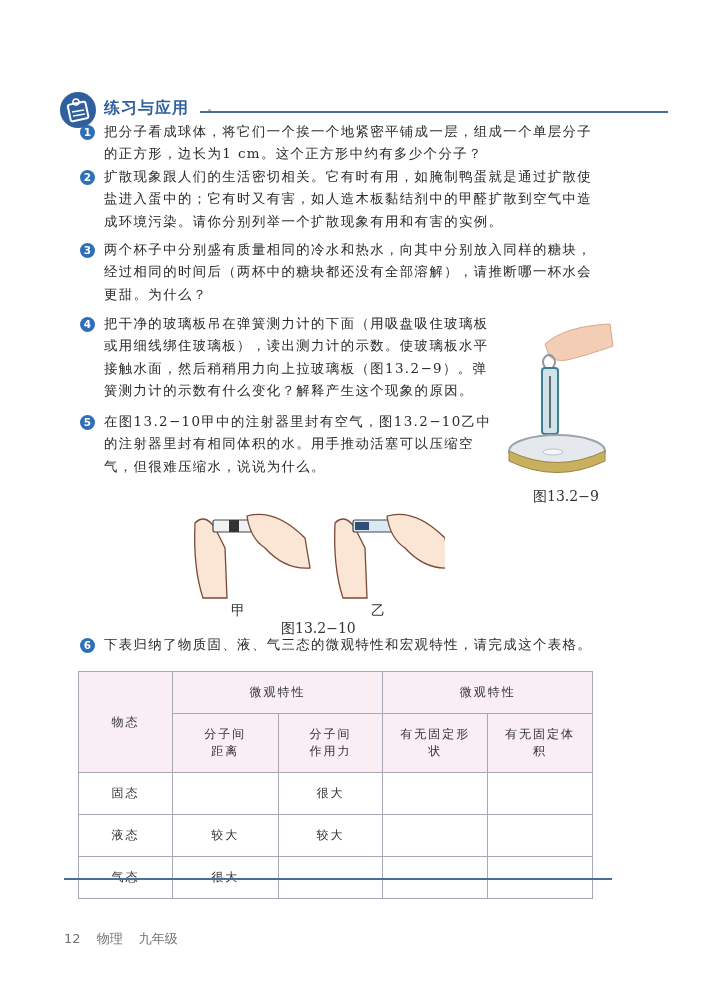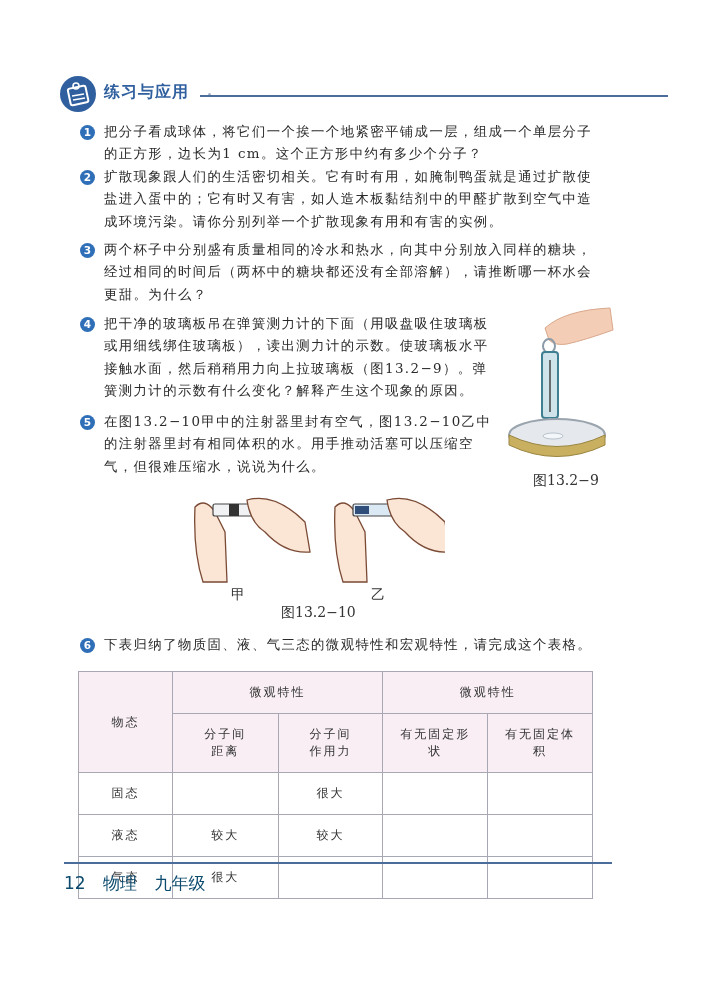--- a/index.html
+++ b/index.html
@@ -1,38 +1,38 @@
 <!DOCTYPE html>
 <html><head>
 <meta charset="utf-8">
 <style>
   html, body { margin:0; padding:0; }
   body {
     width:701px; height:991px; background:#ffffff; position:relative; overflow:hidden;
     font-family: "DejaVu Serif", "Liberation Serif", serif; color:#2a2a2a;
   }
-  .abs { position:absolute; }
+  .abs { position:absolute;margin-top:16px; }
   .sec-header { left:60px; top:74px; width:560px; height:40px; }
   .sec-icon { position:absolute; left:0; top:2px; width:36px; height:36px; border-radius:50%; background:#2f5f9e; }
   .sec-title { position:absolute; left:44px; top:8px; font-family:"DejaVu Sans","Liberation Sans",sans-serif; font-weight:bold; font-size:16px; color:#2f5f9e; letter-spacing:1px; }
   .sec-line { position:absolute; left:140px; top:21px; width:468px; height:2px; background:#4a6d9c; }
   .sec-dot { position:absolute; left:148px; top:19px; width:3px; height:3px; border-radius:50%; background:#9fb0c8; }
 
   .q { position:absolute; left:80px; font-size:13.4px; line-height:22.3px; }
   .q .num { position:absolute; left:0; top:4px; width:15px; height:15px; border-radius:50%; background:#2f6fb8; color:#fff;
      font-family:"DejaVu Sans","Liberation Sans",sans-serif; font-weight:bold; font-size:10.5px; line-height:15px; text-align:center; }
   .q .txt { margin-left:24px; letter-spacing:1.4px; }
 
   .fig-caption { font-family:"DejaVu Serif","Liberation Serif",serif; font-size:14px; color:#333; }
 
   table.states { position:absolute; left:78px; top:671px; border-collapse:collapse; width:515px; font-size:12px; color:#333; }
   table.states td, table.states th { border:1px solid #a8a8b4; text-align:center; font-weight:normal; padding:12px; letter-spacing:2px; }
   table.states th { background:#f8eef4; }
   .footer-line { left:64px; top:862px; width:548px; height:2px; background:#4a6d9c; }
-  .footer { left:64px; top:872px; font-family:"DejaVu Sans","Liberation Sans",sans-serif; font-size:17px; color:#0c4a6e; }
+  .footer { left:64px; top:914px; font-family:"DejaVu Sans","Liberation Sans",sans-serif; font-size:13px; color:#737373; }
   .footer span { margin-right:12px; }
 </style>
 </head>
 <body>
 
 <div class="abs sec-header">
   <div class="sec-icon">
     <svg width="36" height="36" viewBox="0 0 36 36">
       <rect x="9" y="11" width="18" height="17" rx="2" fill="none" stroke="#fff" stroke-width="2" transform="rotate(-12 18 19)"></rect>
       <line x1="12" y1="20" x2="24" y2="18" stroke="#fff" stroke-width="1.6"></line>

